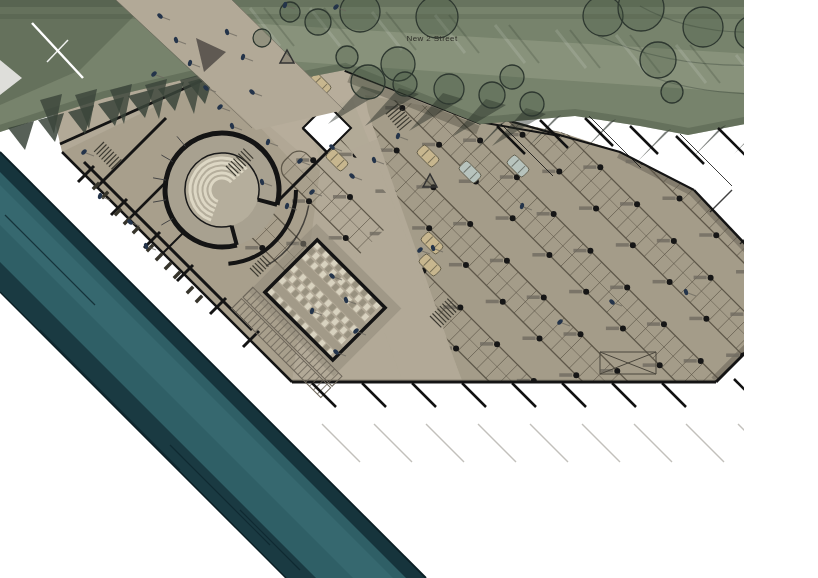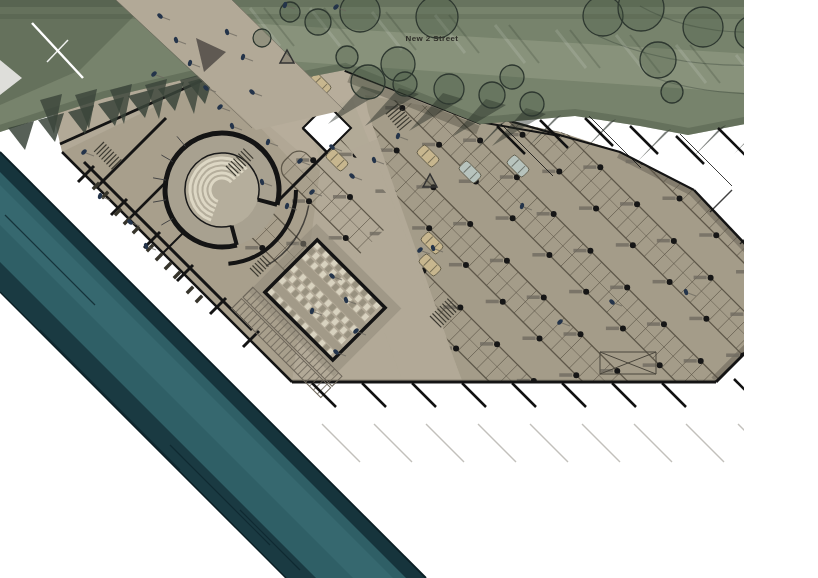--- a/index.html
+++ b/index.html
@@ -1,16 +1,16 @@
 <!DOCTYPE html>
 <html style="--background: #ffffff; --green_base: #77836c; --green_light: #99a28a; --green_dark: #4f5c49; --green_shadow: #39443a; --plaza: #b2a997; --plaza_dark: #9e9582; --parking: #a49c89; --edge_dark_band: #7b7466; --wall: #141414; --stall_line: #575043; --column_dot: #161616; --column_shadow: #6f6a60; --river_dark: #16343c; --river_main: #2f5f66; --river_light: #41737a; --river_edge_line: #0b1e24; --hall_light: #d8d2bf; --hall_dark: #98917f; --seat_arc: #ddd7c4; --car_tan: #c7b68e; --car_silver: #b7c3bd; --person: #24344a; --tick: #111111; --ghost_tick: #b8b6b0; --text: #2e2e28;"><head>
 <meta charset="utf-8">
 <style>
   html,body{margin:0;padding:0;background:#fff;}
-  #stage{position:relative;width:744px;height:578px;overflow:hidden;background:#fff;font-weight:bold;}
+  #stage{position:relative;width:744px;height:578px;overflow:hidden;background:#fff;}
   svg{display:block;}
   .street-label{font-family:"Liberation Sans",sans-serif;font-size:8px;fill:var(--text);letter-spacing:.4px;}
   .wall{stroke:var(--wall);fill:none;}
 </style>
 </head>
 <body>
 
 <div id="stage">
 <svg id="plan" width="818" height="578" viewBox="0 0 818 578">
   <defs>

